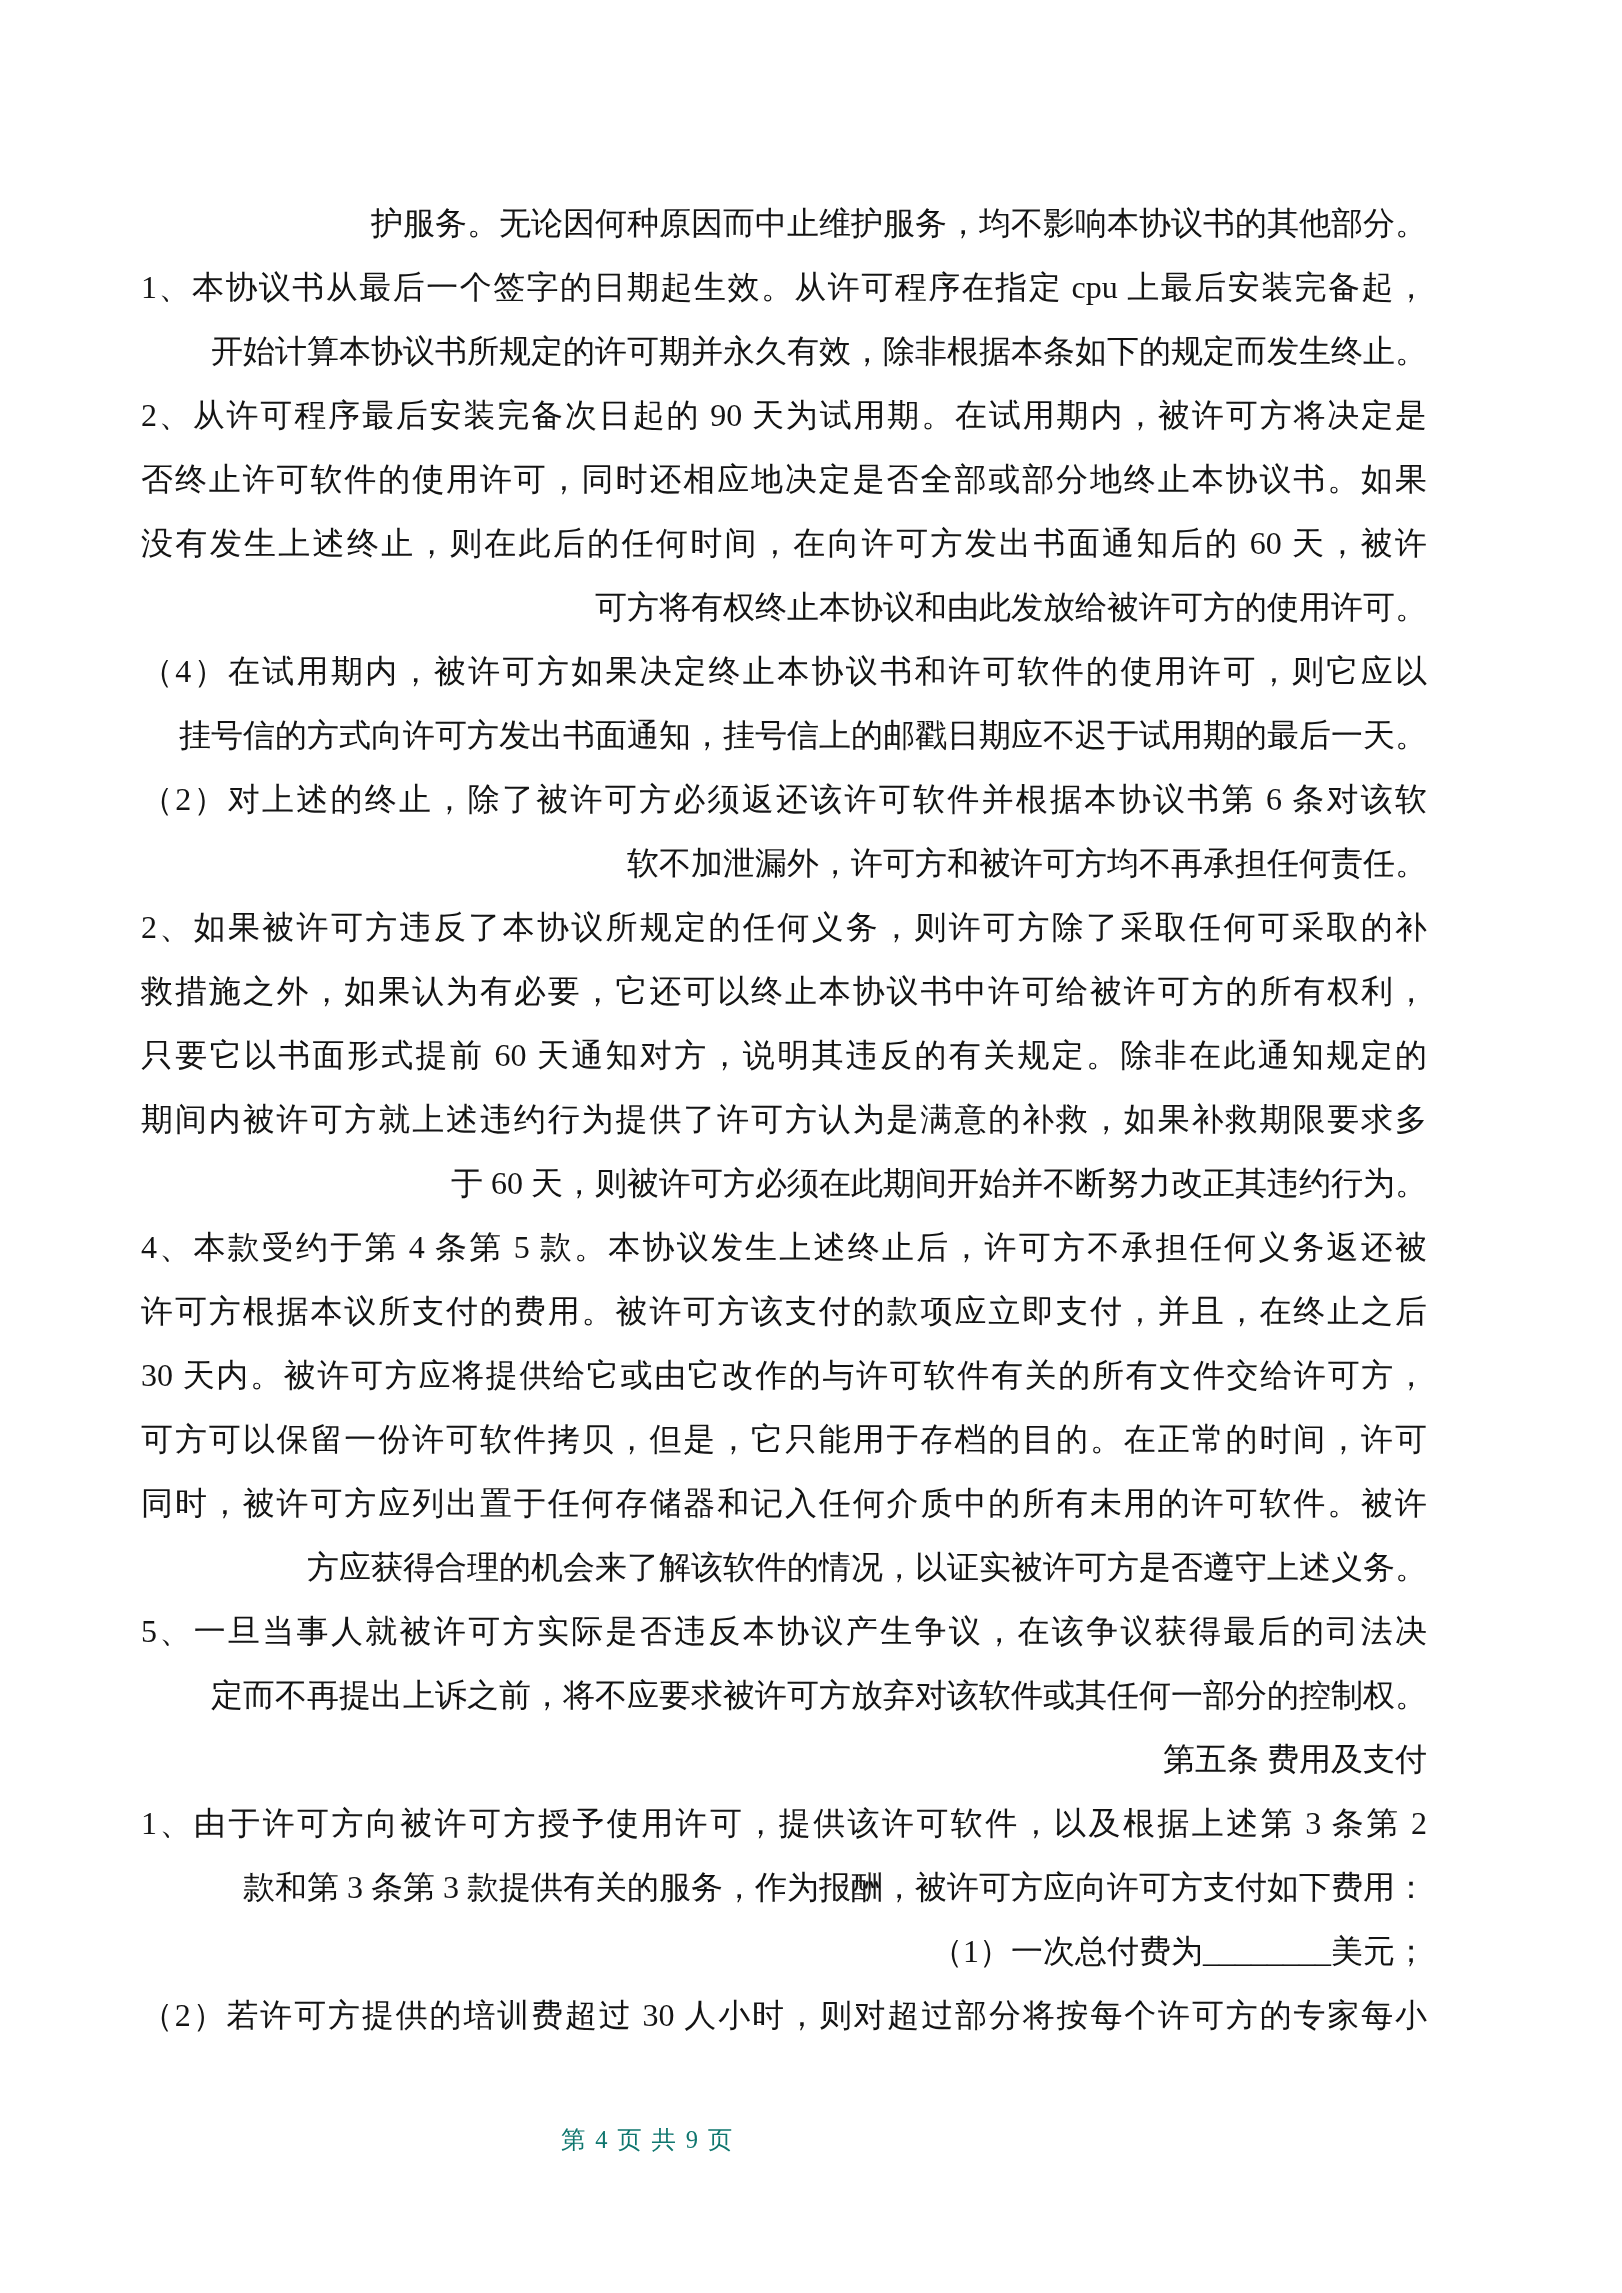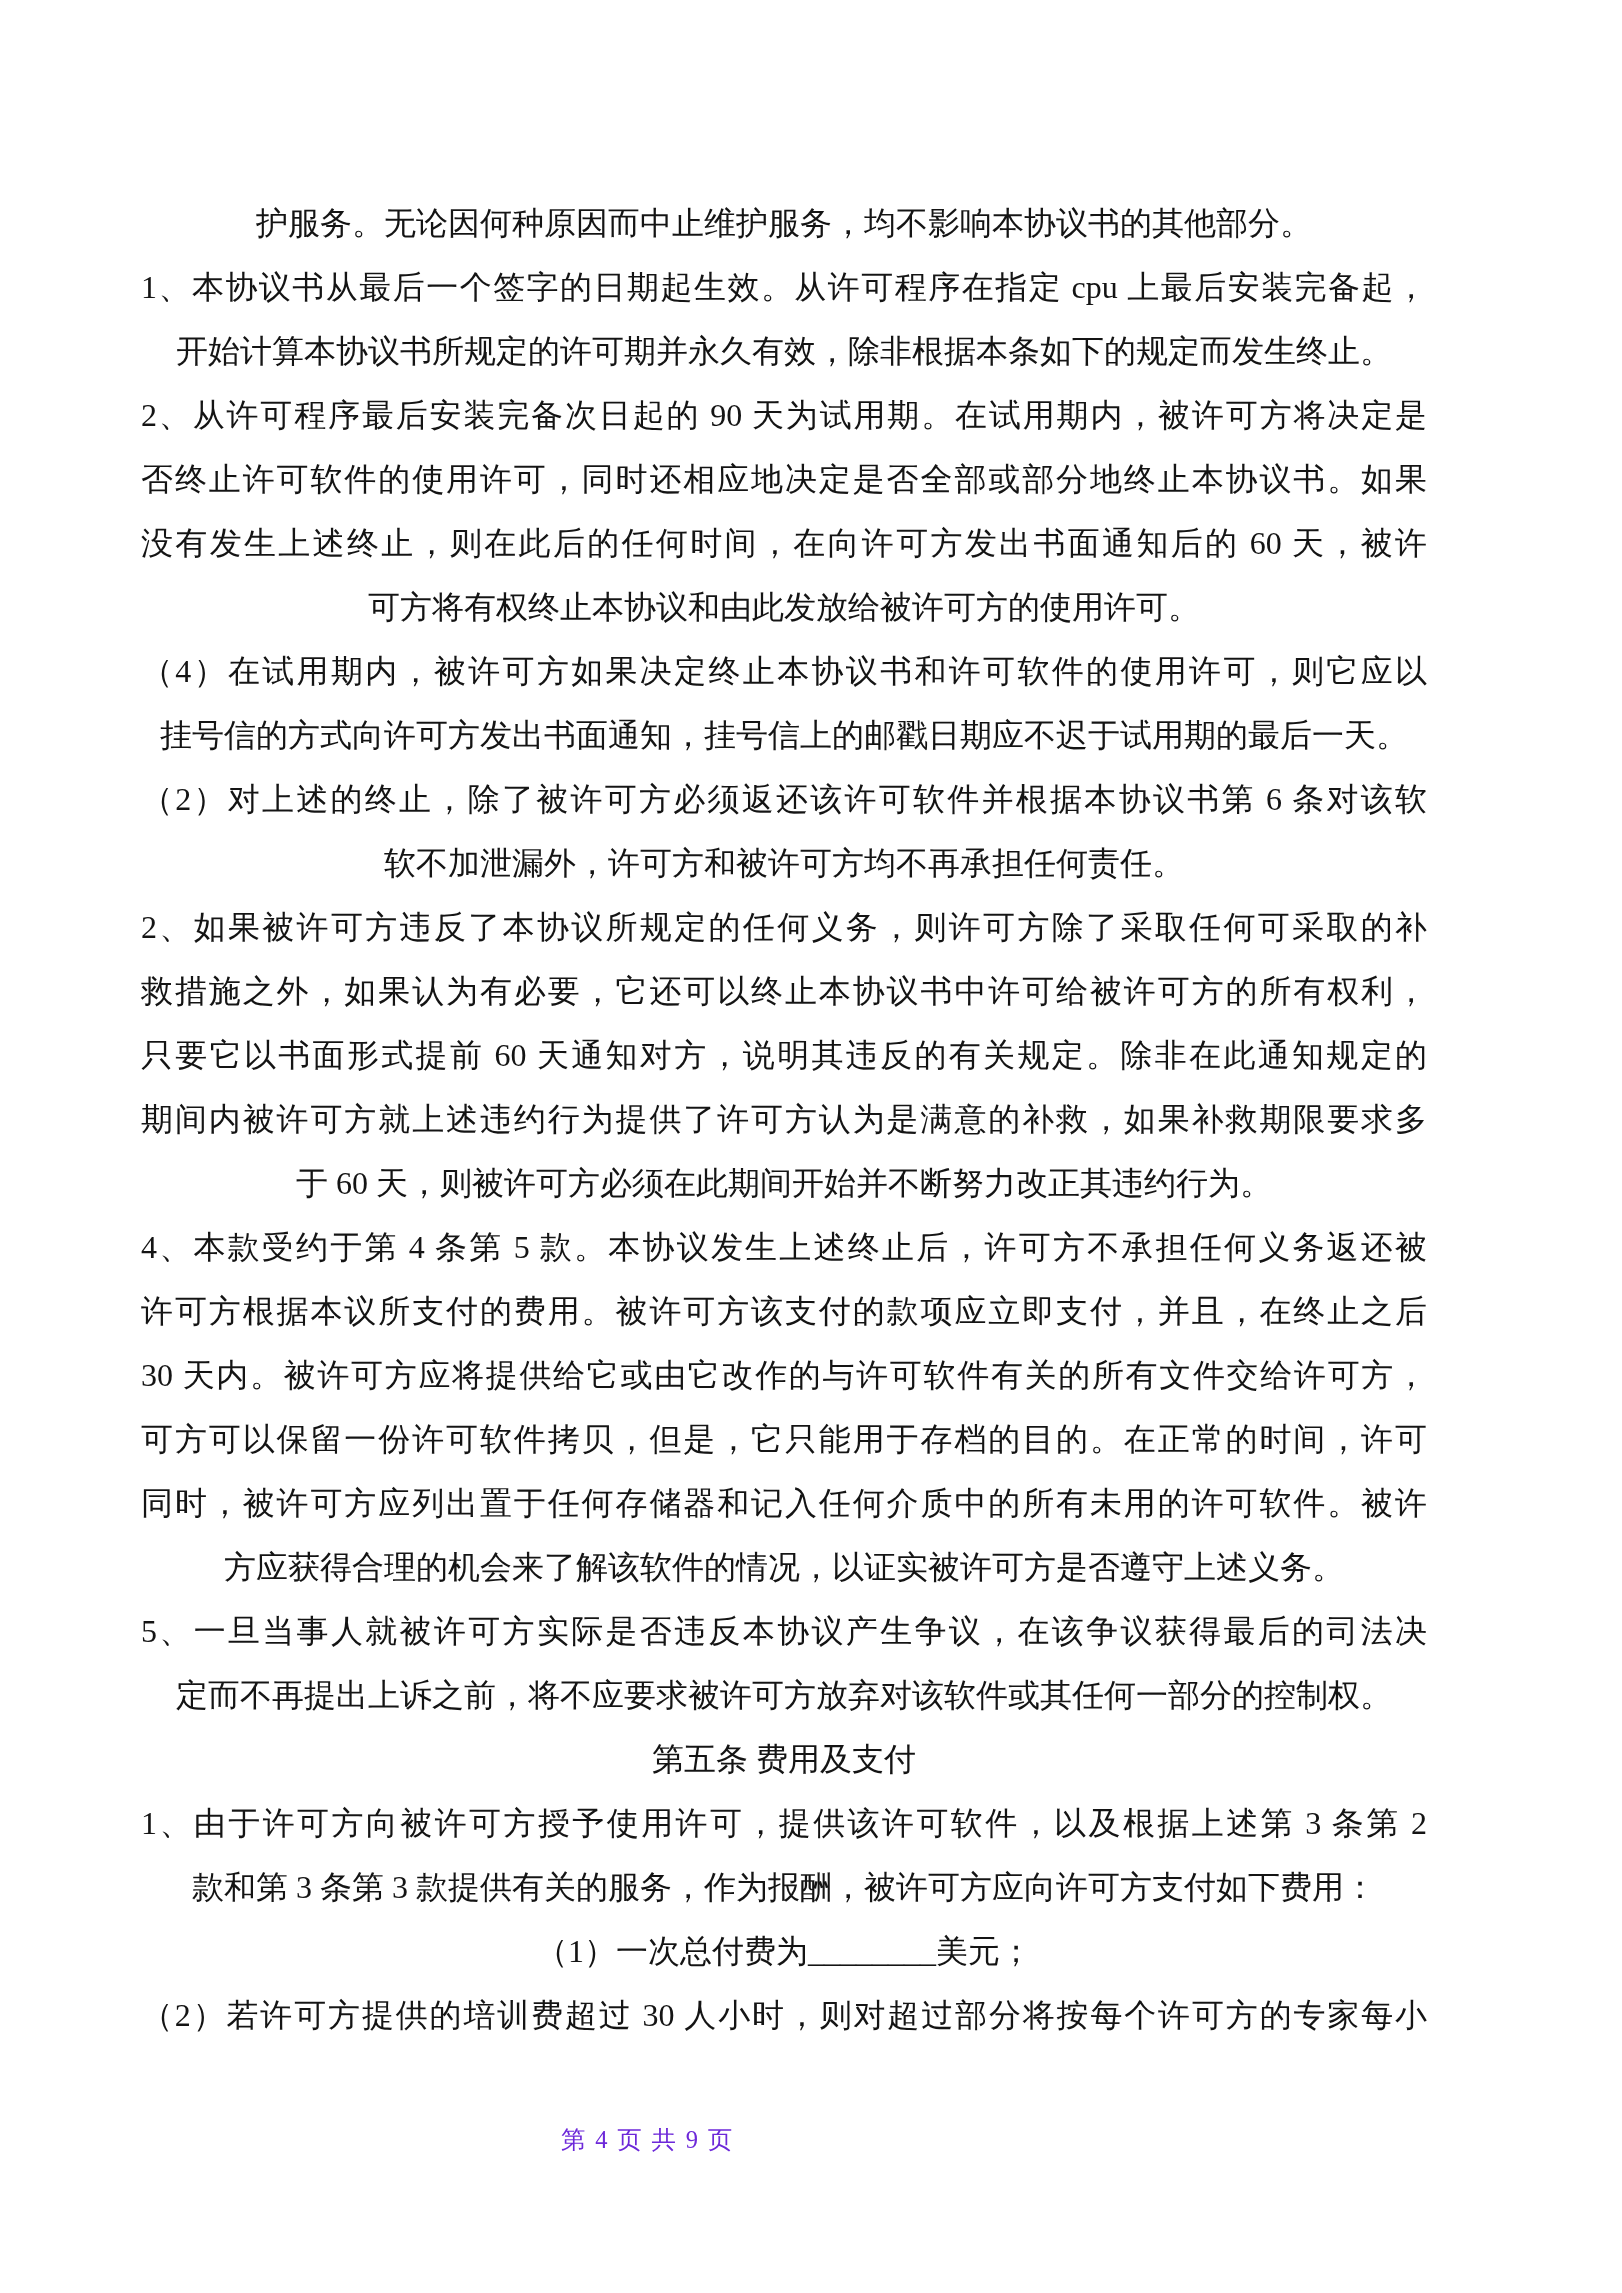--- a/index.html
+++ b/index.html
@@ -20,37 +20,37 @@
     left: 141px;
     top: 191px;
     width: 1286px;
   }
   .line {
     height: 64px;
     line-height: 64px;
     font-size: 32px;
     white-space: normal;
     overflow: hidden;
-    text-align: center;
+    text-align: right;
   }
   .line.fill {
     text-align: justify;
     text-align-last: justify;
     font-family: Liberation Serif, serif;
   }
   .page-footer {
     position: absolute;
     top: 2120px;
     left: 0;
     width: 1295px;
     text-align: center;
     font-size: 24.5px;
     line-height: 40px;
     letter-spacing: 1.8px;
-    color: #6d28d9;
+    color: #0f766e;
   }
 </style>
 </head>
 <body style="background: rgb(255, 255, 255); color: rgb(20, 20, 20);">
 
 <div class="doc-body">
     <div class="line">护服务。无论因何种原因而中止维护服务，均不影响本协议书的其他部分。</div>
     <div class="line fill">1、本协议书从最后一个签字的日期起生效。从许可程序在指定 cpu 上最后安装完备起，</div>
     <div class="line">开始计算本协议书所规定的许可期并永久有效，除非根据本条如下的规定而发生终止。</div>
     <div class="line fill">2、从许可程序最后安装完备次日起的 90 天为试用期。在试用期内，被许可方将决定是</div>

